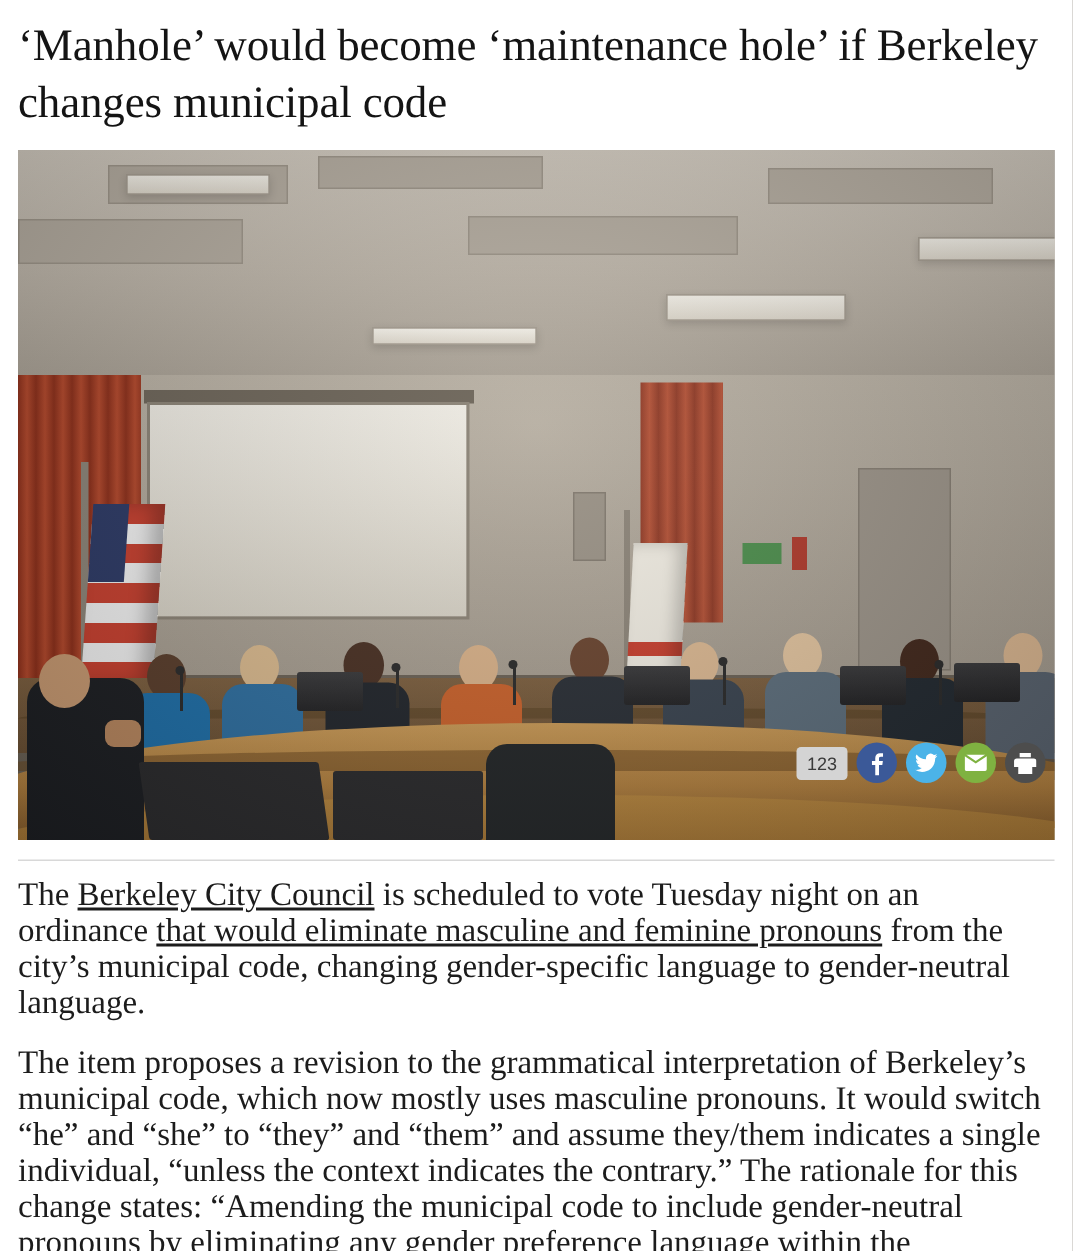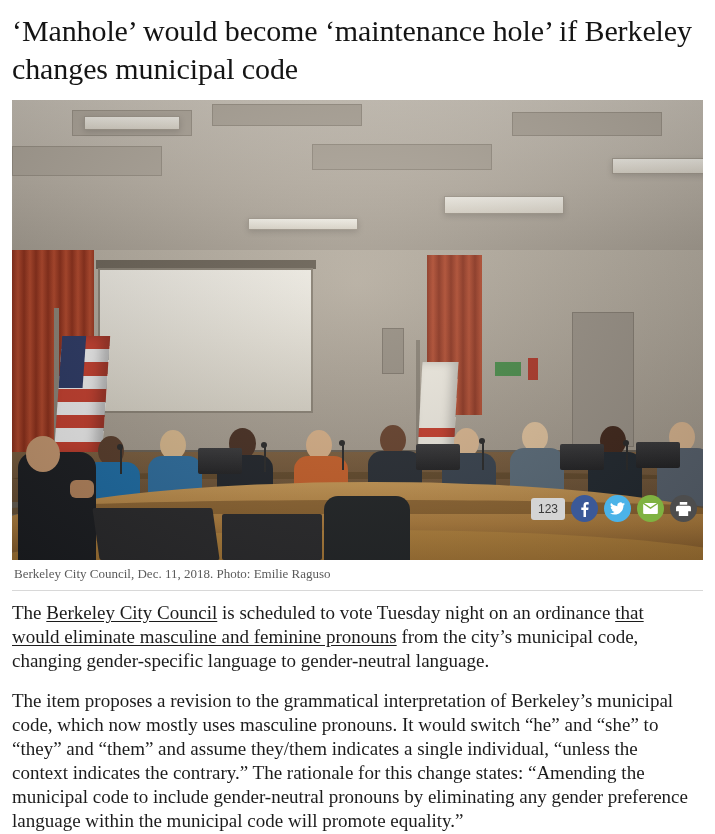--- a/index.html
+++ b/index.html
@@ -227,21 +227,21 @@
   }
   .rule {
     width: 691px;
     height: 1px;
     background: #d8d8d8;
     margin: 8px 0 10px 0;
   }
   .body-text {
     width: 682px;
     font-family: "Liberation Serif", serif;
-    font-size: 19px;
+    font-size: 22px;
     line-height: 24px;
     color: #1c1c1c;
     margin: 0 0 16px 0;
   }
   .body-text a, .ilink {
     color: #1c1c1c;
     text-decoration: underline;
     text-underline-offset: 2px;
     cursor: pointer;
   }
@@ -374,21 +374,20 @@
         </div>
         <div class="sicon s-print">
           <svg width="15" height="14" viewBox="0 0 16 15" aria-hidden="true">
               <path fill="#fff" d="M4 0h8v3H4V0zM2 4h12a2 2 0 0 1 2 2v4h-3v5H3v-5H0V6a2 2 0 0 1 2-2zm2.5 7h7v3h-7v-3z"></path>
             </svg>
         </div>
       </div>
     </div>
 
     <div class="capline">
-      <div class="caption">Berkeley City Council, Dec. 11, 2018. Photo: Emilie Raguso</div>
     </div>
   </div>
 
   <div class="rule"></div>
 
   <p class="body-text"><span>The </span><a class="ilink">Berkeley City Council</a><span> is scheduled to vote Tuesday night on an ordinance </span><a class="ilink">that would eliminate masculine and feminine pronouns</a><span> from the city’s municipal code, changing gender-specific language to gender-neutral language.</span></p>
 
   <p class="body-text">The item proposes a revision to the grammatical interpretation of Berkeley’s municipal code, which now mostly uses masculine pronouns. It would switch “he” and “she” to “they” and “them” and assume they/them indicates a single individual, “unless the context indicates the contrary.” The rationale for this change states: “Amending the municipal code to include gender-neutral pronouns by eliminating any gender preference language within the municipal code will promote equality.”</p>
 
 </div>

